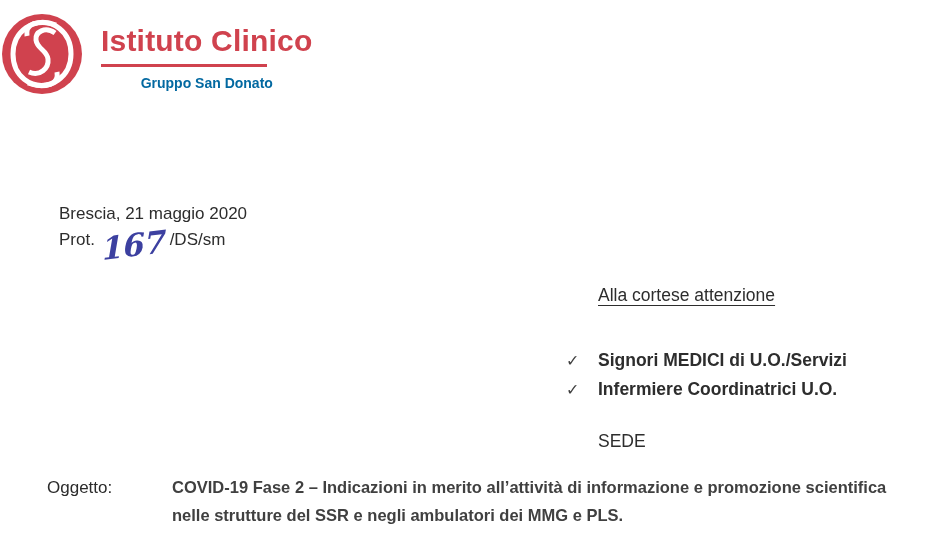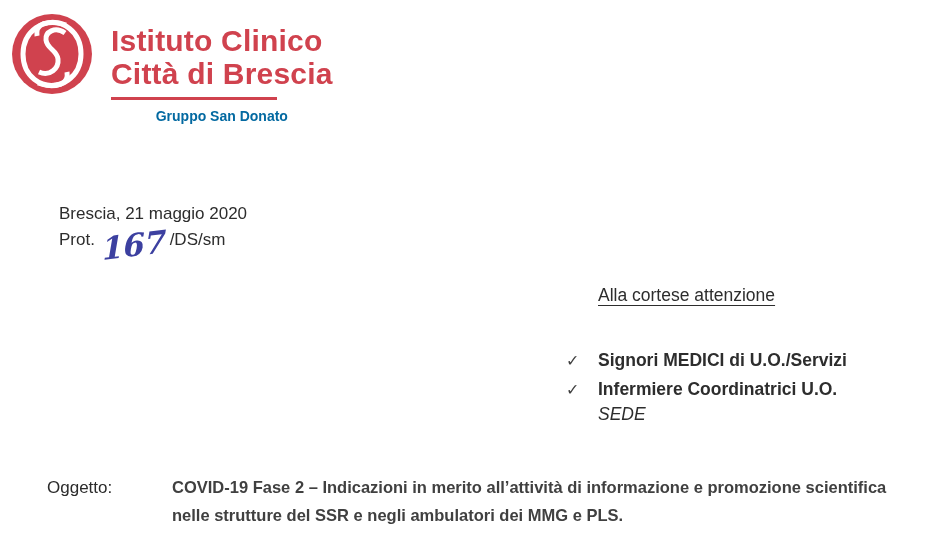--- a/index.html
+++ b/index.html
@@ -9,21 +9,21 @@
     height: 545px;
     background: #ffffff;
     overflow: hidden;
     font-family: "Liberation Sans", sans-serif;
     color: #2b2b2b;
   }
 
   
   .letterhead {
     position: absolute;
-    left: 10px;
+    left: 0;
     top: 12px;
     display: flex;
     align-items: flex-start;
   }
   .logo { width: 84px; height: 84px; flex: 0 0 auto; }
   .brand { margin-left: 17px; padding-top: 12px; }
   .brand-line {
     font-size: 30px;
     line-height: 33px;
     font-weight: bold;
@@ -89,22 +89,22 @@
   }
   .check {
     width: 32px;
     flex: 0 0 auto;
     font-weight: normal;
     font-size: 16px;
     color: #3f3f3f;
   }
   .sede {
     margin-left: 32px;
+    margin-top: 27px;
     font-weight: normal;
-    font-style: italic;
   }
 
   
   .subject {
     position: absolute;
     left: 47px;
     top: 474px;
     display: flex;
     align-items: flex-start;
   }
@@ -132,21 +132,20 @@
       <circle cx="42" cy="42" r="40" fill="#d0424e"></circle>
 
       <path d="M 56 13 C 33 4, 13 20, 13 42 C 13 64, 31 78, 51 72 C 56 70, 58 66, 57 60" fill="none" stroke="#ffffff" stroke-width="5"></path>
 
       <path d="M 55 21 C 45 14, 35 20, 36 28 C 37 37, 47 38, 48 47 C 49 56, 40 65, 29 60" fill="none" stroke="#ffffff" stroke-width="5"></path>
 
       <path d="M 28 71 C 51 80, 71 64, 71 42 C 71 20, 53 6, 33 12 C 28 14, 26 18, 27 24" fill="none" stroke="#ffffff" stroke-width="5"></path>
     </svg>
     <div class="brand">
       <div class="brand-line">Istituto Clinico</div>
-      <div class="brand-line">Città di Brescia</div>
       <div class="brand-rule"></div>
       <div class="brand-group">Gruppo San Donato</div>
     </div>
   </header>
 
   <div class="date-block">
     <div>Brescia, 21 maggio 2020</div>
     <div class="prot-line">
       <span>Prot.</span>
       <span class="handwriting">167</span>

